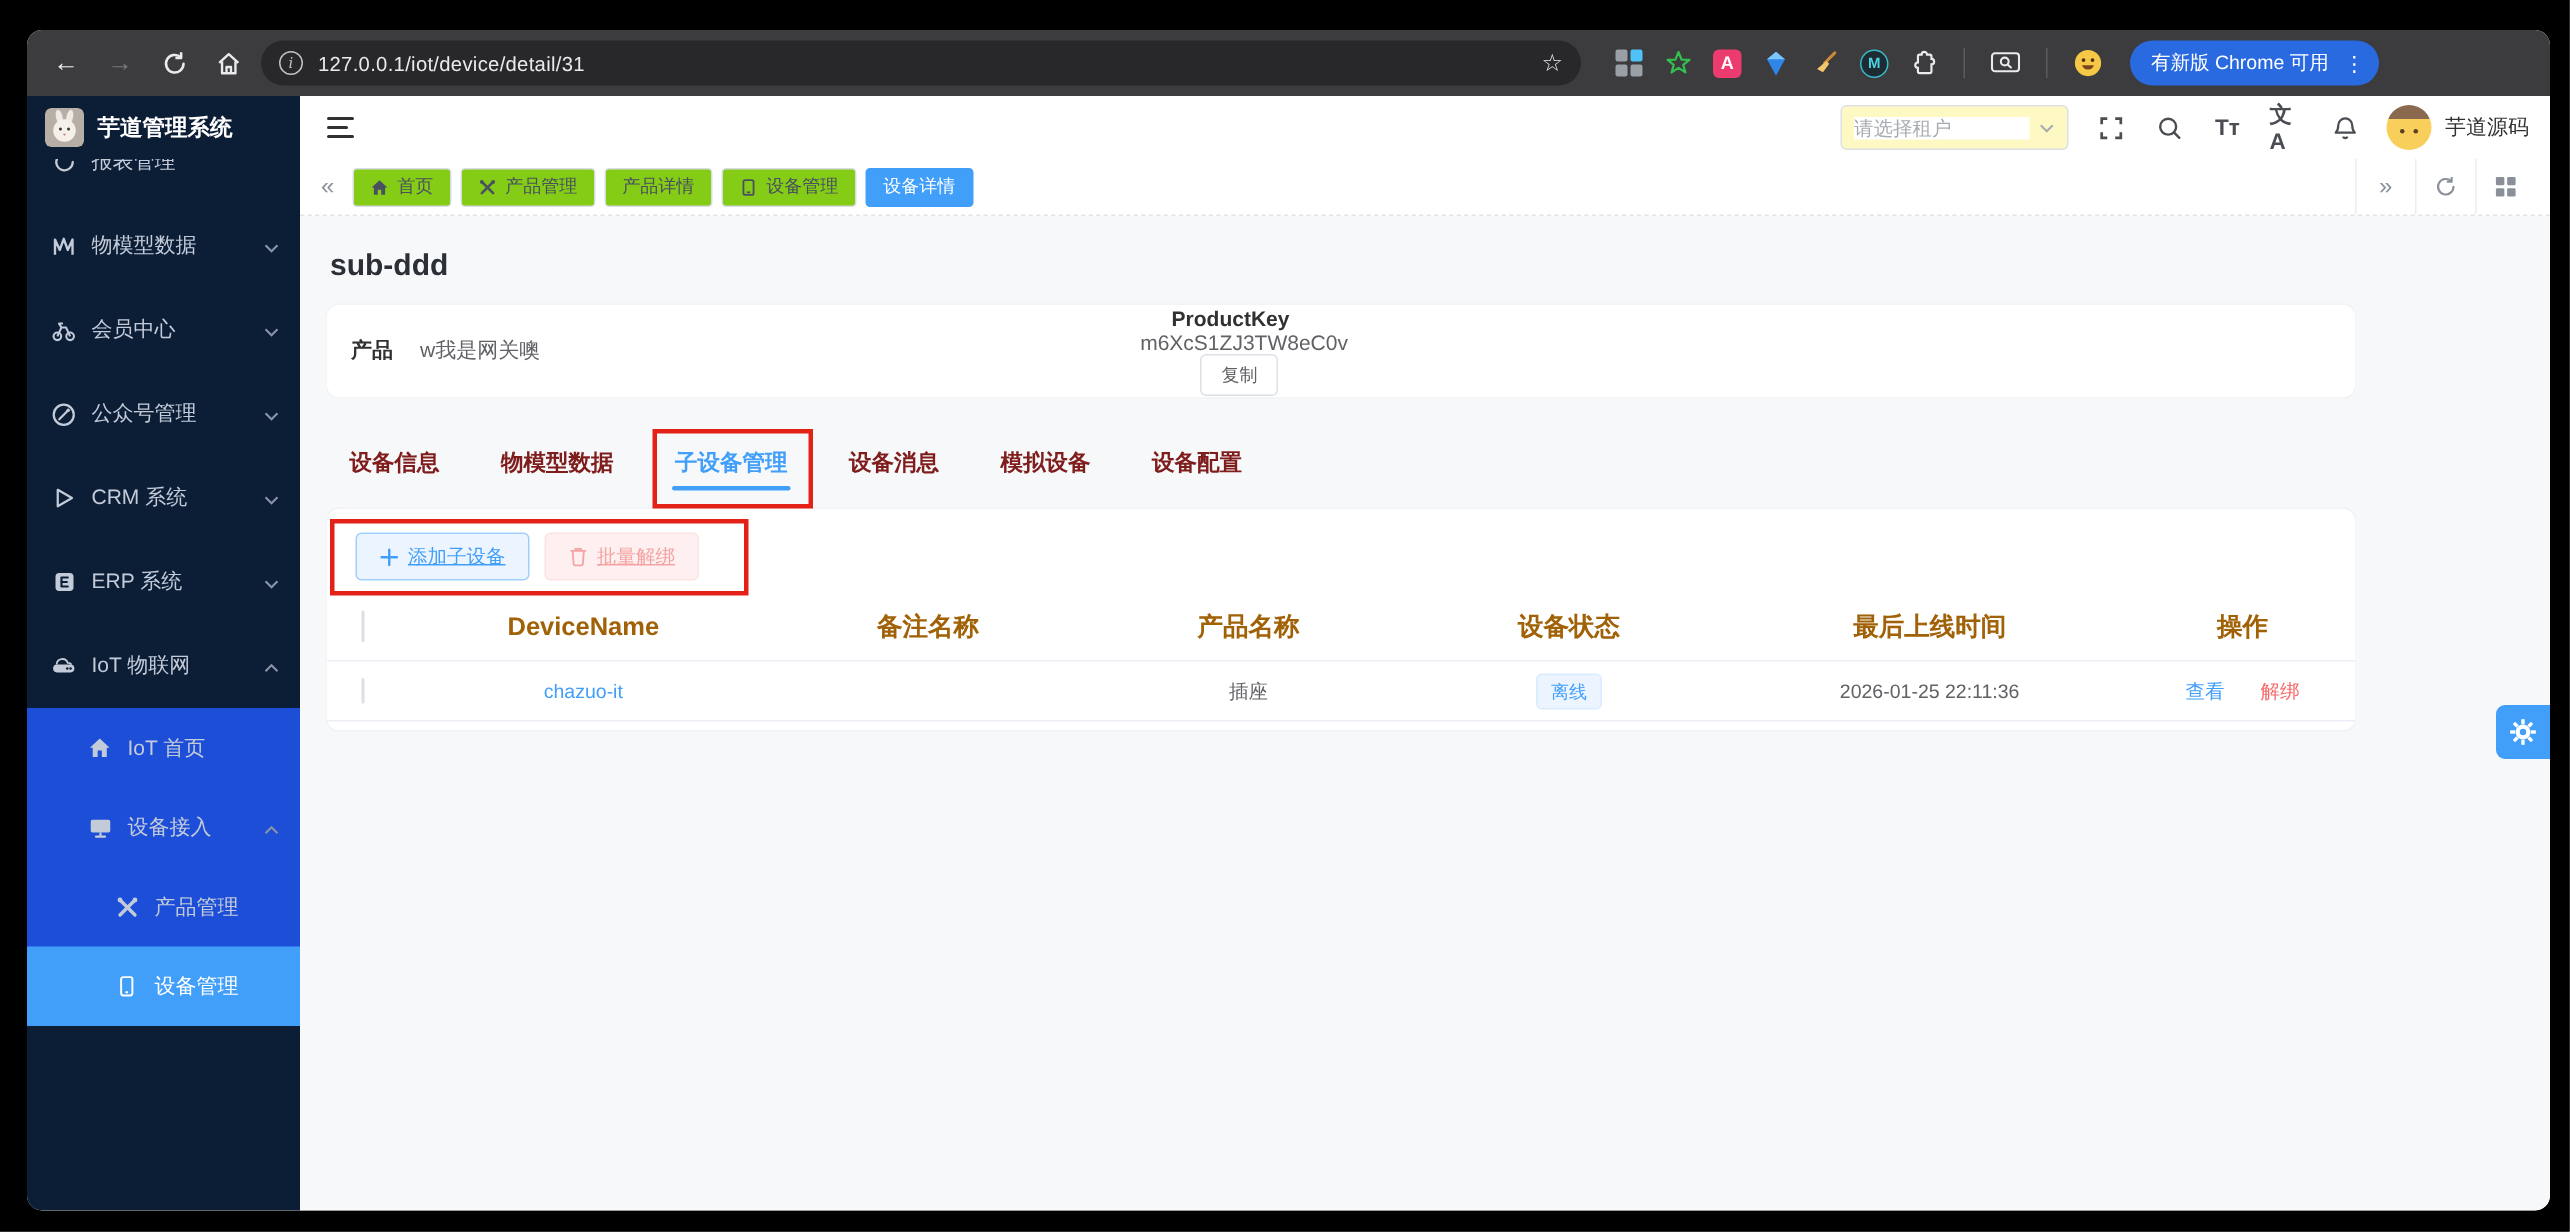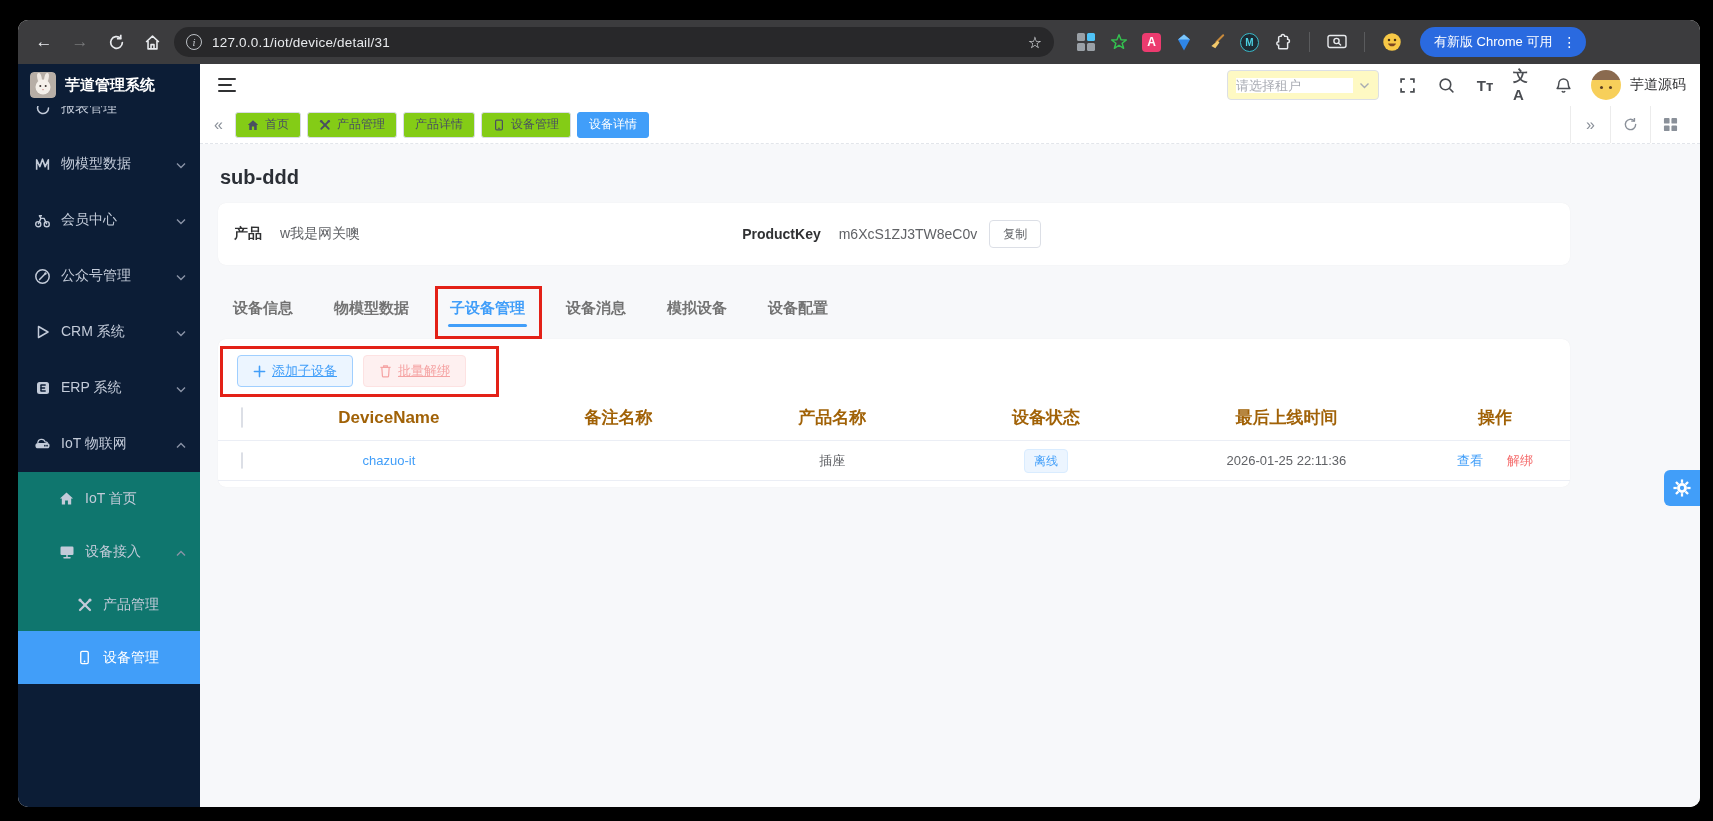--- a/index.html
+++ b/index.html
@@ -38,21 +38,21 @@
   .app { display:flex; height:743px; }
   .sidebar { width:182px; background:#0c1d36; color:#c3cbd9; flex:none; position:relative; overflow:hidden; }
   .logo-row { height:42px; display:flex; align-items:center; gap:9px; padding:0 12px; position:relative; z-index:3; background:#0c1d36; }
   .logo-img { width:26px; height:26px; border-radius:4px; overflow:hidden; flex:none; }
   .logo-title { color:#fff; font-size:15px; font-weight:bold; white-space:nowrap; }
   .menu { margin-top:-26px; }
   .m-item { height:56px; display:flex; align-items:center; gap:10px; padding:0 14px 0 16px; font-size:14px; cursor:pointer; }
   .m-item .lbl { flex:1; white-space:nowrap; }
   .m-ic { width:17px; height:17px; flex:none; display:flex; align-items:center; justify-content:center; }
   .chev { flex:none; }
-  .submenu { background:#0f766e; }
+  .submenu { background:#1d4ed8; }
   .s-item { height:53px; display:flex; align-items:center; gap:10px; padding-left:40px; font-size:14px; cursor:pointer; }
   .s-item.lv3 { padding-left:58px; }
   .s-item.active { background:#419ef9; color:#fff; }
   .ai-badge { font-size:9px; font-weight:bold; border:1px solid #c3cbd9; border-radius:2px; padding:0 1px; line-height:11px; }
 
   .main { flex:1; position:relative; display:flex; flex-direction:column; background:#f7f8fa; overflow:hidden; }
 
   
   .navbar { height:42px; background:#fff; display:flex; align-items:center; padding:0 14px 0 12px; gap:8px; flex:none; }
   .burger { width:30px; height:30px; display:flex; align-items:center; justify-content:center; }
@@ -76,27 +76,27 @@
   .tag-right { margin-left:auto; display:flex; align-items:center; height:100%; }
   .tr-btn { width:40px; height:100%; display:flex; align-items:center; justify-content:center; border-left:1px solid #ececec; color:#8a9099; }
 
   
   .content { flex:1; padding:20px 130px 0 18px; position:relative; }
   .page-title { font-size:20px; font-weight:bold; color:#2b2f36; margin:2px 0 14px 2px; }
   .card { background:#fff; border-radius:8px; box-shadow:0 0 1px rgba(0,0,0,.08); }
   .info-card { height:62px; display:flex; align-items:center; padding:0 16px; font-size:14px; }
   .f-label { font-weight:bold; color:#303133; }
   .f-value { color:#606266; margin-left:18px; }
-  .pk-group { display:flex; align-items:center; margin-left:382px; }
+  .pk-group { display:flex; align-items:center; margin-left:382px;flex-direction:column; }
   .copy-btn { height:28px; padding:0 13px; border:1px solid #dcdfe6; border-radius:4px; background:#fff;
               color:#606266; font-size:12px; margin-left:12px; cursor:pointer; font-family:inherit; }
 
   
   .tabs-row { display:flex; align-items:center; gap:41px; margin:26px 0 0 15px; height:34px; }
-  .tab { font-size:15px; font-weight:bold; color:#737373; cursor:pointer; white-space:nowrap; position:relative; }
+  .tab { font-size:15px; font-weight:bold; color:#7f1d1d; cursor:pointer; white-space:nowrap; position:relative; }
   .tab.active { color:#419ef9; }
   .tab.active .underline { position:absolute; left:-2px; right:-2px; bottom:-9px; height:3px; background:#419ef9; border-radius:2px; }
   .anno1 { position:absolute; left:-15px; right:-17px; top:-13px; bottom:-21px; border:3px solid #e32117; pointer-events:none; }
 
   
   .table-card { margin-top:14px; padding:16px 0 6px; }
   .btnrow { position:relative; display:inline-flex; gap:10px; margin-left:19px; }
   .anno2 { position:absolute; left:-17px; top:-9px; bottom:-10px; right:-33px; border:3px solid #e32117; pointer-events:none; }
   .btn { height:32px; border-radius:4px; font-size:13px; display:inline-flex; align-items:center; gap:6px;
          padding:0 15px; cursor:pointer; font-family:inherit;text-decoration:underline; }

